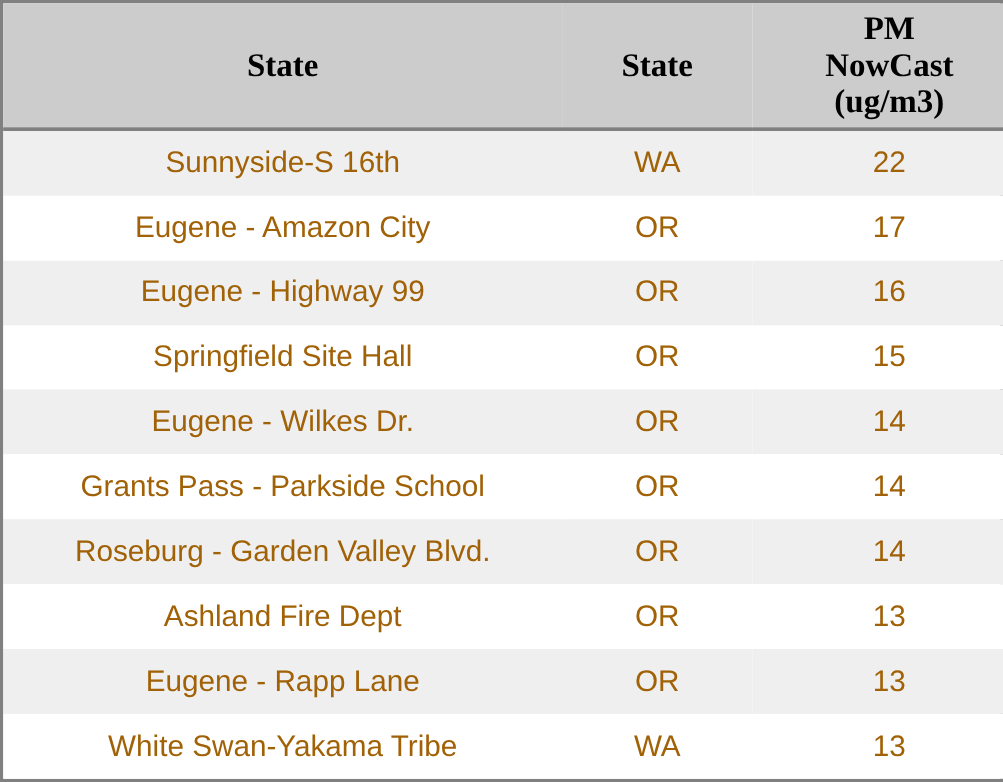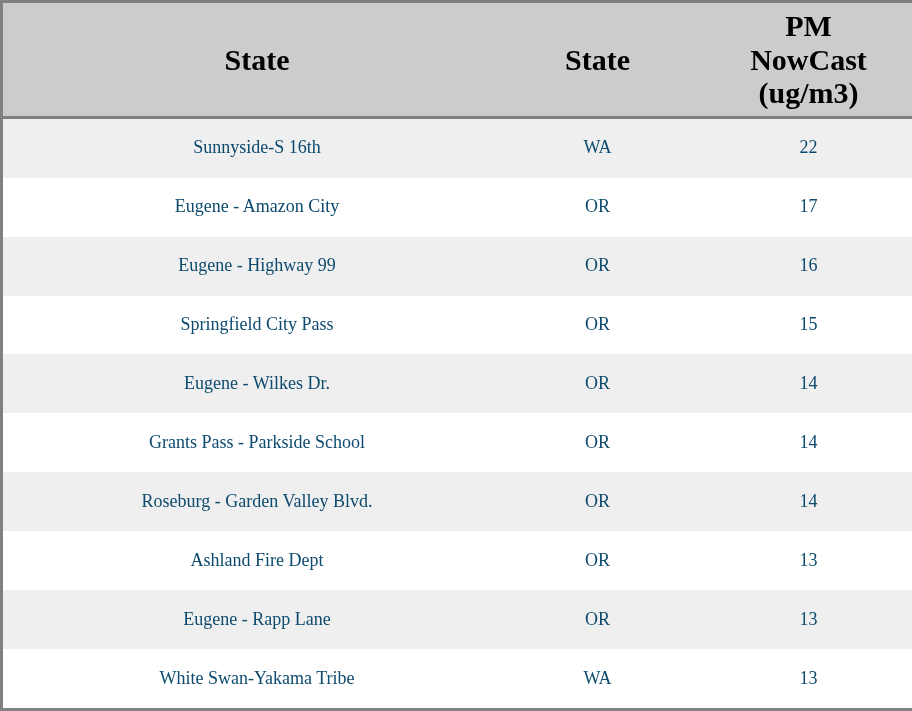--- a/index.html
+++ b/index.html
@@ -41,23 +41,23 @@
     vertical-align: middle;
     padding: 6px 4px;
     border-bottom: 3px solid #808080;
     line-height: 1.12;
   }
   th.col-site { width: 500px; }
   th.col-state { width: 165px; margin-top: 43px; }
   th.col-pm { width: 241px; }
 
   tbody td {
-    font-family: Liberation Serif, serif;
-    font-size: 18px;
-    color: #0c4a6e;
+    font-family: Liberation Sans, sans-serif;
+    font-size: 27px;
+    color: #a16207;
     text-align: center;
     vertical-align: middle;
     padding: 0;
     height: 58px;
     line-height: 1.1;
   }
   tbody tr.row-odd { background: #efefef; }
   tbody tr.row-even { background: #ffffff; }
   .hdr-line { display: block; }
 </style>
@@ -87,21 +87,21 @@
         <td>Eugene - Amazon City</td>
         <td>OR</td>
         <td>17</td>
       </tr>
       <tr class="row-odd">
         <td>Eugene - Highway 99</td>
         <td>OR</td>
         <td>16</td>
       </tr>
       <tr class="row-even">
-        <td>Springfield City Pass</td>
+        <td>Springfield Site Hall</td>
         <td>OR</td>
         <td>15</td>
       </tr>
       <tr class="row-odd">
         <td>Eugene - Wilkes Dr.</td>
         <td>OR</td>
         <td>14</td>
       </tr>
       <tr class="row-even">
         <td>Grants Pass - Parkside School</td>

